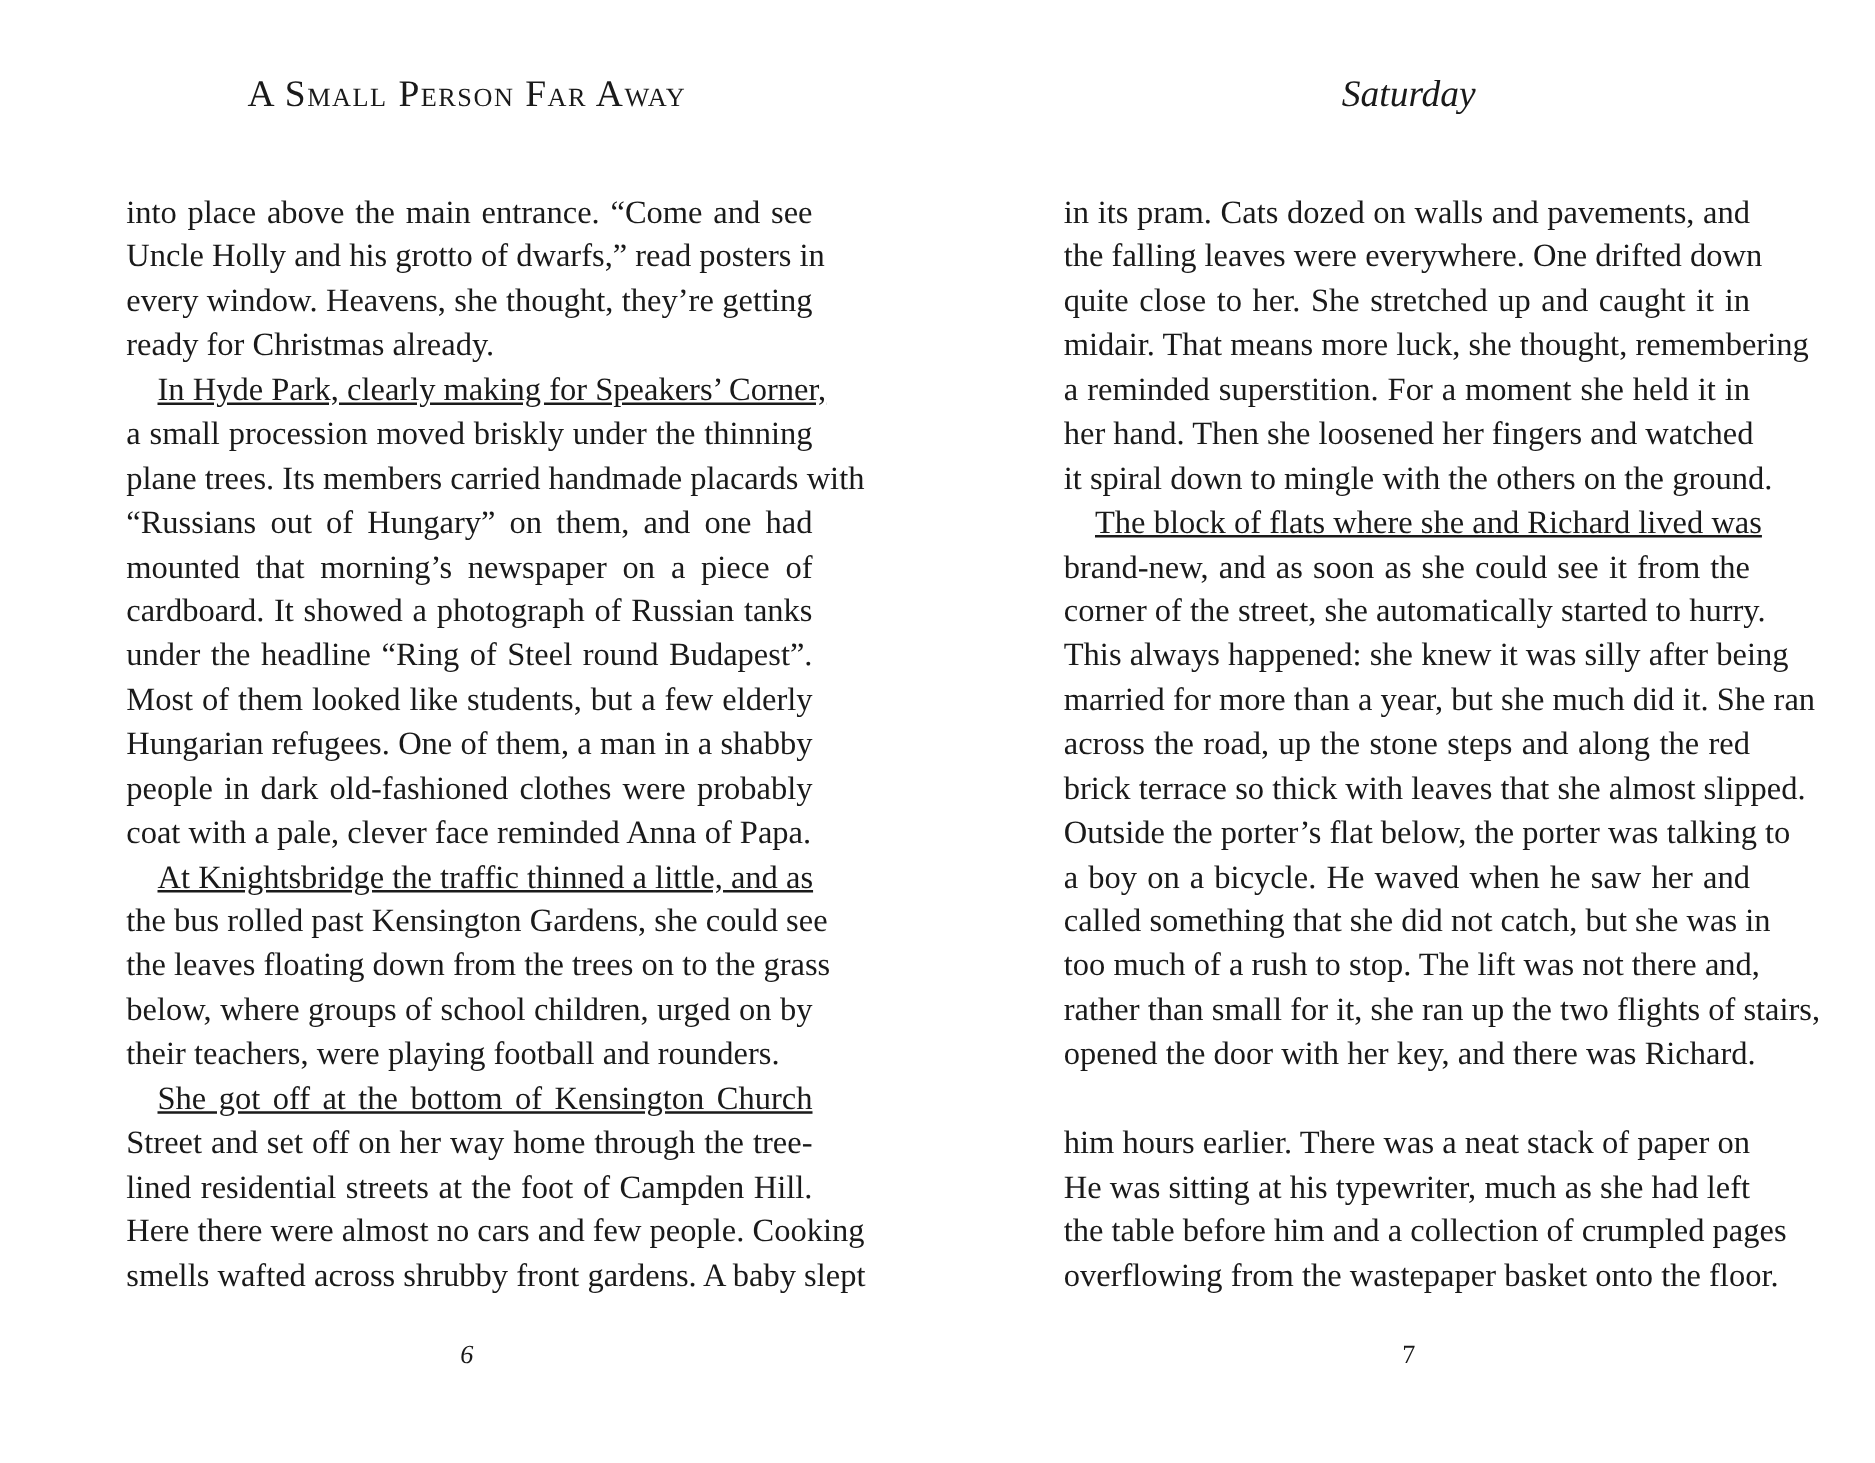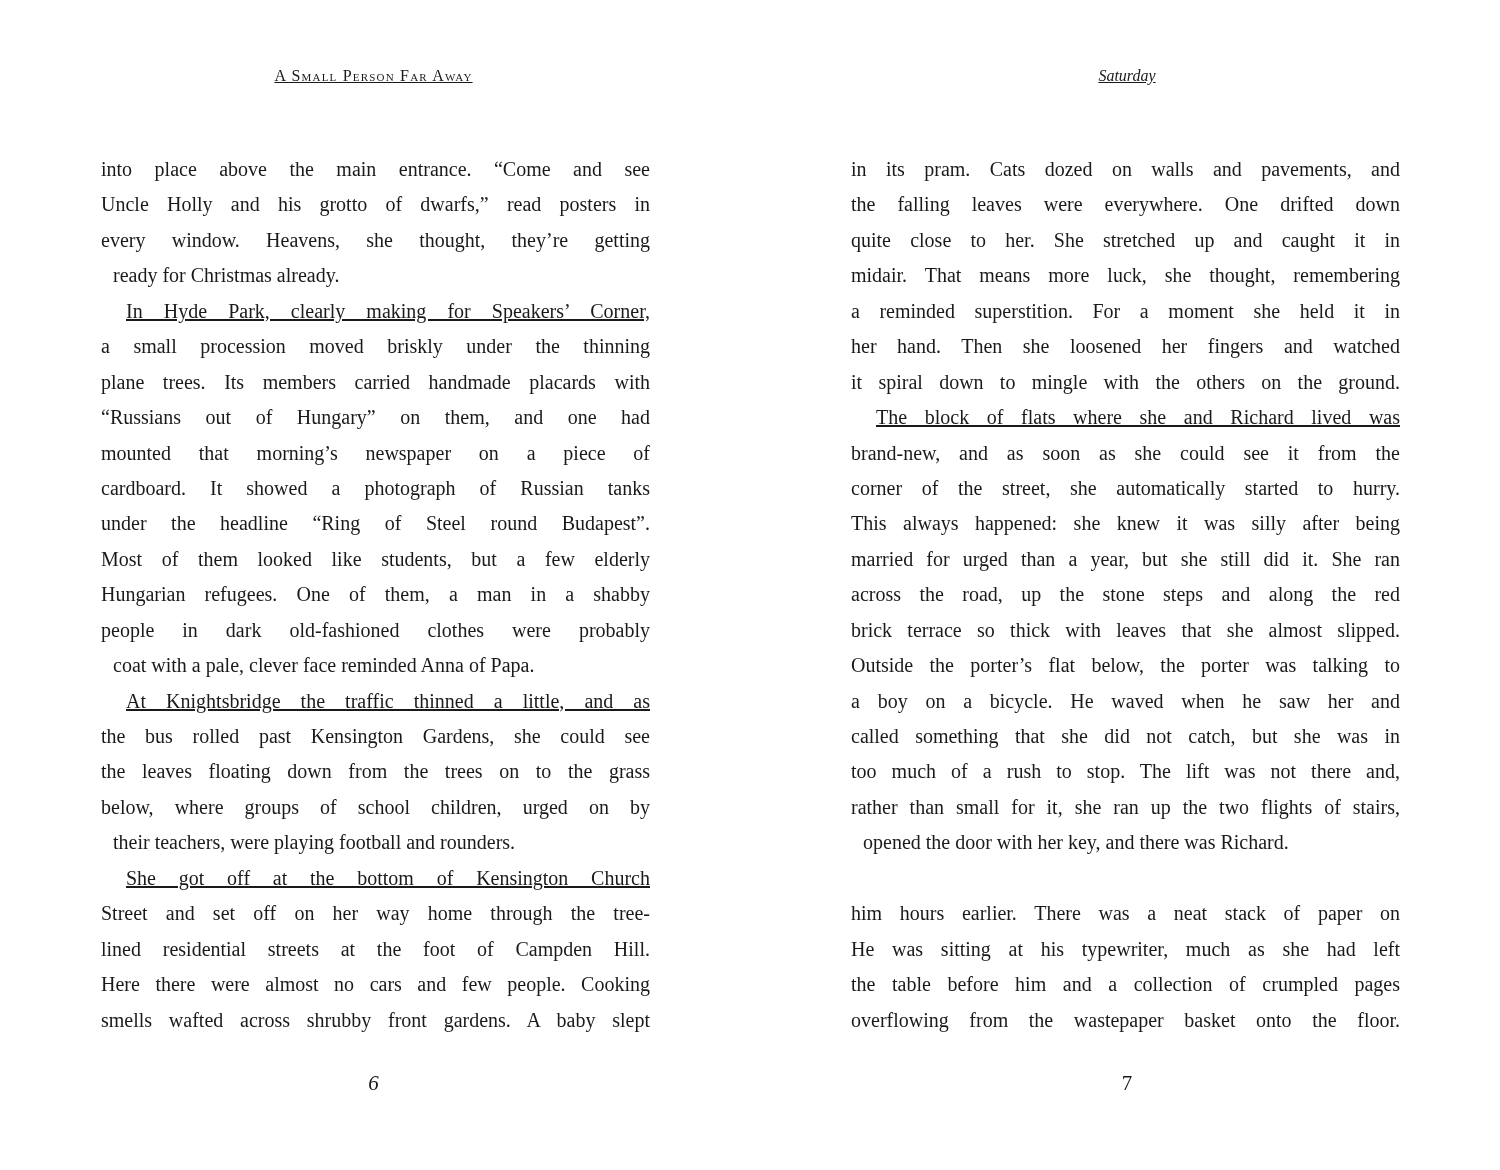--- a/index.html
+++ b/index.html
@@ -22,24 +22,23 @@
   }
   #page-left { left: 101px; width: 549px; }
   #page-right { left: 851px; width: 549px; }
 
   .running-head {
     position: absolute;
     top: 60px;
     left: 0;
     width: 100%;
     text-align: center;
-    font-size: 16px;
+    font-size: 30px;
     line-height: 32px;
     color: #1a1a1a;
-    text-decoration: underline;
   }
   #page-left .running-head {
     font-variant: small-caps;
     letter-spacing: 1.2px;
     left: -101px;
     width: 747px;
   }
   #page-right .running-head {
     font-style: italic;
     left: -73px;
@@ -49,29 +48,28 @@
   .body-text {
     position: absolute;
     top: 152px;
     left: 0;
     width: 549px;
   }
   .line {
     display: block;
     height: 35.45px;
     line-height: 35.45px;
-    font-size: 20px;
+    font-size: 26px;
     white-space: nowrap;
     text-align: justify;
     text-align-last: justify;
     overflow: visible;
   }
   .line.last, .line.blank {
     text-align-last: left;
-    margin-left: 12px;
   }
   .line.indent {
     padding-left: 25px;
     text-decoration: underline;
   }
 
   .folio {
     position: absolute;
     top: 1068px;
     left: 0;
@@ -125,21 +123,21 @@
       <span class="line">the falling leaves were everywhere. One drifted down</span>
       <span class="line">quite close to her. She stretched up and caught it in</span>
       <span class="line">midair. That means more luck, she thought, remembering</span>
       <span class="line">a reminded superstition. For a moment she held it in</span>
       <span class="line">her hand. Then she loosened her fingers and watched</span>
       <span class="line">it spiral down to mingle with the others on the ground.</span>
       <span class="line indent">The block of flats where she and Richard lived was</span>
       <span class="line">brand-new, and as soon as she could see it from the</span>
       <span class="line">corner of the street, she automatically started to hurry.</span>
       <span class="line">This always happened: she knew it was silly after being</span>
-      <span class="line">married for urged than a year, but she still did it. She ran</span>
+      <span class="line">married for more than a year, but she much did it. She ran</span>
       <span class="line">across the road, up the stone steps and along the red</span>
       <span class="line">brick terrace so thick with leaves that she almost slipped.</span>
       <span class="line">Outside the porter’s flat below, the porter was talking to</span>
       <span class="line">a boy on a bicycle. He waved when he saw her and</span>
       <span class="line">called something that she did not catch, but she was in</span>
       <span class="line">too much of a rush to stop. The lift was not there and,</span>
       <span class="line">rather than small for it, she ran up the two flights of stairs,</span>
       <span class="line last">opened the door with her key, and there was Richard.</span>
       <span class="line last blank"></span>
       <span class="line">him hours earlier. There was a neat stack of paper on</span>

